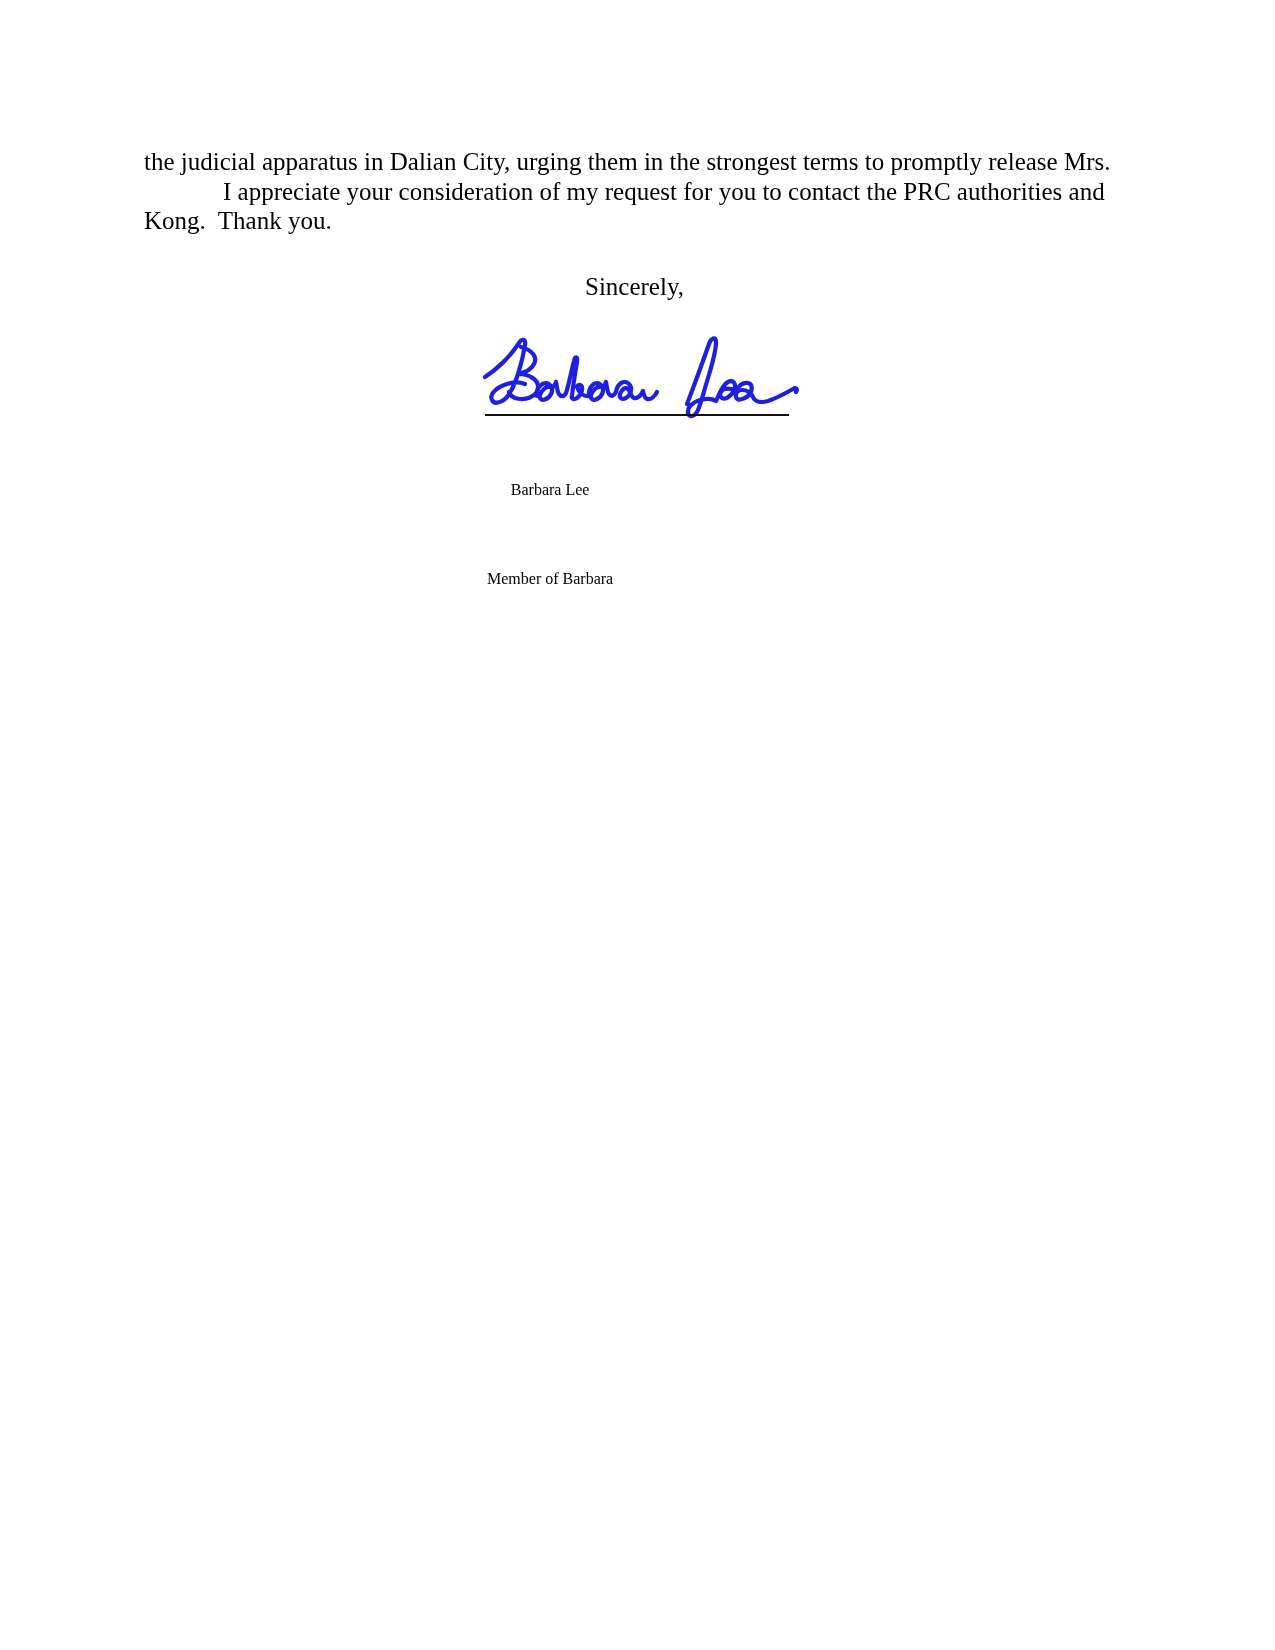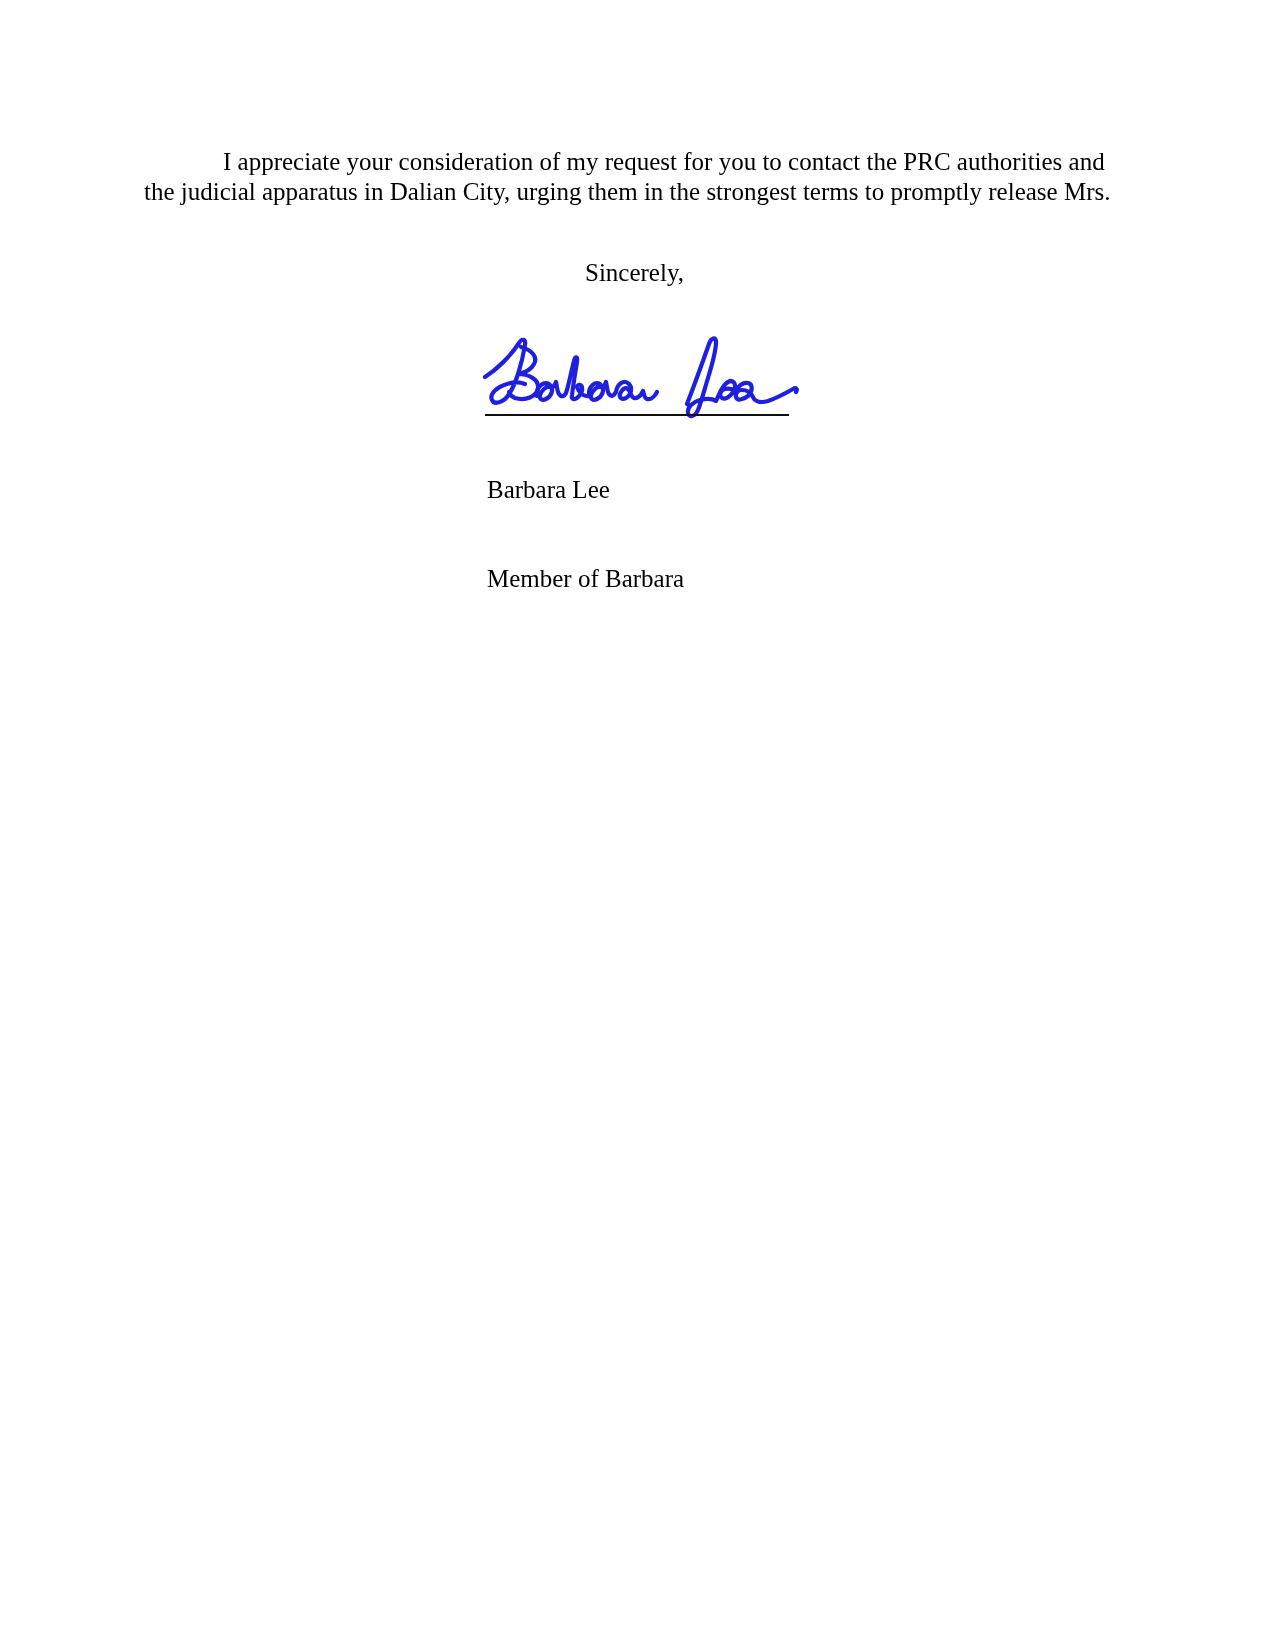--- a/index.html
+++ b/index.html
@@ -26,21 +26,21 @@
   }
   .para .line {
     white-space: pre;   
   }
   .para .line.indent {
     text-indent: 79px;
   }
   .valediction {
     position: absolute;
     left: 585px;
-    top: 258px;
+    top: 272px;
     font-size: 25px;
     line-height: 29.5px;
     white-space: pre;
   }
   .signature-svg {
     position: absolute;
     left: 480px;
     top: 329px;
     width: 320px;
     height: 95px;
@@ -56,33 +56,35 @@
     left: 485px;
     top: 414px;
     width: 304px;
     height: 2px;
     background: #111111;
   }
   .sig-block {
     position: absolute;
     left: 487px;
     top: 416px;
-    font-size: 25px;
+    font-size: 16px;
     line-height: 29.5px;
     white-space: pre;
+    text-align: center;
   }
 </style>
 </head>
 <body>
 
 <div class="page">
 
   <div class="para">
+    <div class="line">the judicial apparatus in Dalian City, urging them in the strongest terms to promptly release Mrs.</div>
     <div class="line indent">I appreciate your consideration of my request for you to contact the PRC authorities and</div>
-    <div class="line">the judicial apparatus in Dalian City, urging them in the strongest terms to promptly release Mrs.</div>
+    <div class="line">Kong.  Thank you.</div>
   </div>
 
   <div class="valediction">Sincerely,</div>
 
   <svg class="signature-svg" viewBox="0 0 320 95" aria-hidden="true">
     <path d="M5,48 C16,41 30,28 39,14 C42,9 46,10 45,16 C42,34 36,55 29,65 C25,72 15,77 12,71 C9,65 17,58 27,55 C33,53 40,53 45,55 M41,18 C52,21 58,28 54,35 C51,41 43,44 38,45 C48,45 59,50 58,59 C57,68 45,72 35,69 C32,68 30,66 29,63" stroke="#1f1fe0"></path>
     <path d="M57,67 C56,57 65,51 70,56 C74,60 72,67 66,70 C62,72 59,70 60,66 C62,61 66,57 70,58 C73,59 75,56 76,53 C77,57 77,62 79,65 C81,68 84,68 86,64 C89,55 91,43 94,32 C95,27 98,27 97,33 C95,45 93,58 92,66 C91,70 94,71 97,69 C101,66 103,61 102,58 C101,55 98,55 97,58 C99,64 104,68 109,67 C108,57 116,51 121,56 C125,60 123,67 117,70 C113,72 110,70 111,66 C113,61 117,57 121,58 C124,59 125,56 126,53 C127,57 127,62 129,65 C131,68 134,67 136,63 C137,55 144,50 149,55 C153,59 151,66 146,69 C142,71 139,69 140,65 C142,60 145,58 148,60 C151,63 151,68 154,69 C158,70 161,66 163,62 C164,65 164,69 167,70 C171,71 175,67 177,63" stroke="#1f1fe0"></path>
     <path d="M207,75 C214,57 223,32 229,15 C231,9 236,7 236,13 C236,22 232,36 228,49 C224,62 221,74 218,81 C215,88 209,89 208,84 C207,78 213,73 220,71 C228,69 233,70 236,72 C239,66 242,56 248,53 C253,50 257,55 254,61 C251,68 244,72 241,68 C239,65 241,61 245,60 C249,59 253,60 256,62 C258,57 263,53 268,54 C273,55 273,62 268,67 C263,71 257,72 256,68 C255,64 258,61 262,61 C267,61 271,64 273,68 C275,73 281,74 288,72 C297,69 306,64 313,60 C316,58 318,60 316,63" stroke="#1f1fe0"></path>
   </svg>
 

